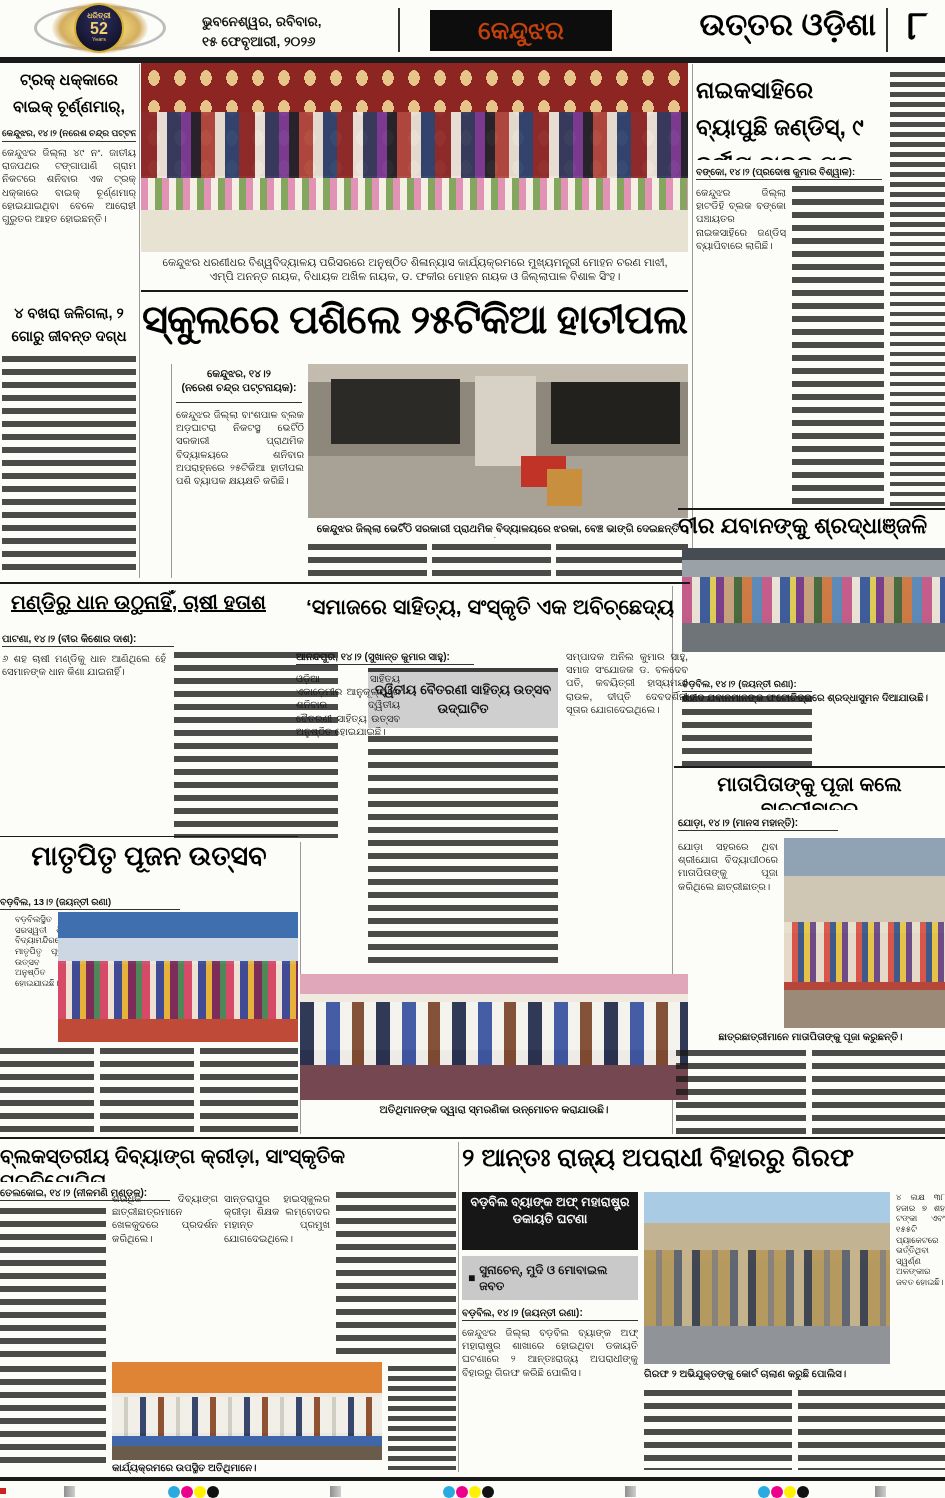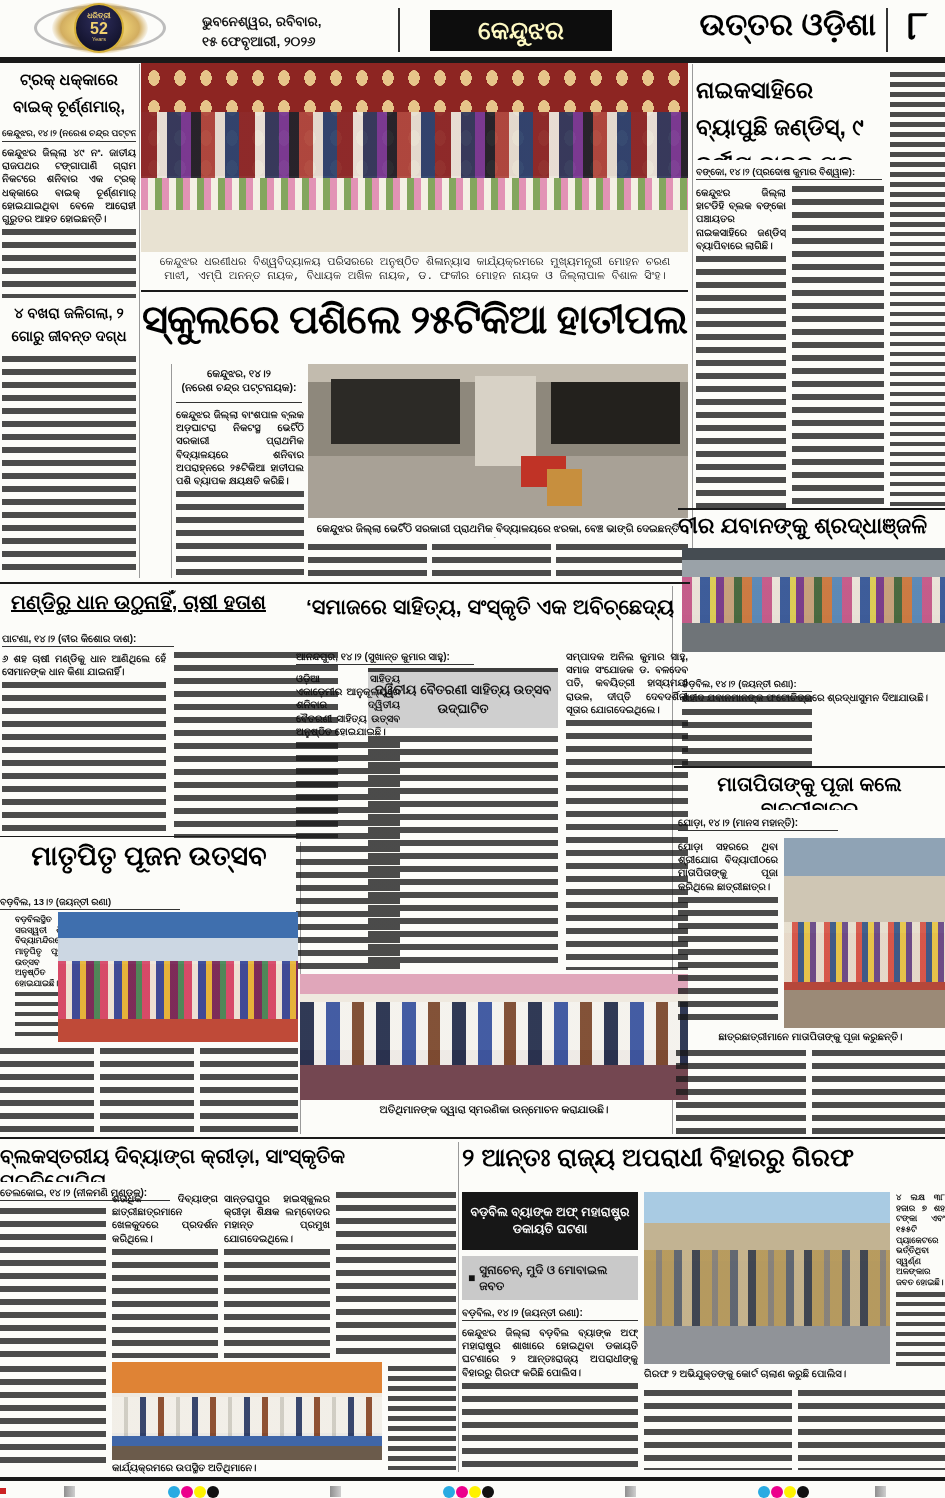--- a/index.html
+++ b/index.html
@@ -6,21 +6,21 @@
   .page{position:relative;width:945px;height:1498px;margin:0 auto;background:#fcfcf9;
         font-family:"Liberation Sans","DejaVu Sans",sans-serif;color:#111;overflow:hidden;}
   .abs{position:absolute;}
   .hl{font-weight:bold;color:#000;line-height:1.25;overflow:hidden;}
   .ctr{text-align:center;}
   .byline{font-weight:bold;font-size:10px;border-bottom:1.5px solid #333;padding-bottom:1px;
           white-space:nowrap;overflow:hidden;line-height:1.3;}
   .byline2{font-weight:bold;font-size:10.5px;border-bottom:1.5px solid #333;text-align:center;line-height:1.35;overflow:hidden;}
   .lede{font-size:10px;line-height:1.32;text-align:justify;margin:0 0 2px;overflow:hidden;}
   .lede.sm{font-size:8.5px;line-height:1.25;}
-  .colblock{display:flex;flex-direction:column;overflow:hidden;font-weight:bold;}
+  .colblock{display:flex;flex-direction:row;overflow:hidden;}
   .grow{flex:1 1 auto;margin-top:2px;
         background:repeating-linear-gradient(180deg,rgba(25,25,25,.78) 0 6px,rgba(25,25,25,0) 6px 13px);}
   .grow.sm{background:repeating-linear-gradient(180deg,rgba(25,25,25,.78) 0 4.5px,rgba(25,25,25,0) 4.5px 10px);}
   .txtfill{background:repeating-linear-gradient(180deg,rgba(25,25,25,.78) 0 6px,rgba(25,25,25,0) 6px 13px);}
   .txtfill.sm{background:repeating-linear-gradient(180deg,rgba(25,25,25,.78) 0 4.5px,rgba(25,25,25,0) 4.5px 10px);}
   .caption{font-size:10.5px;font-weight:bold;line-height:1.25;color:#111;overflow:hidden;}
   .rule{background:#1a1a1a;}
   .vsep{width:1px;background:#9a9a9a;}
   .photo{position:absolute;overflow:hidden;background:#8a8a8a;}
   .photo>div{position:absolute;}
@@ -53,23 +53,23 @@
   
   .medal{position:absolute;left:66px;top:1px;width:50px;height:50px;border-radius:50%;
          background:radial-gradient(circle at 50% 35%,#2e2e5e,#14142e 72%);border:2px solid #d4af37;
          color:#f0d070;text-align:center;box-sizing:border-box;z-index:2;}
   .medal .nm{font-size:7.5px;font-weight:bold;margin-top:7px;line-height:1;}
   .medal .yr{font-size:16px;font-weight:bold;line-height:1.1;}
   .medal .ys{font-size:5.5px;line-height:1;}
   .wreath{position:absolute;left:26px;top:3px;width:132px;height:46px;border:3px solid #bdbdbd;border-radius:50%;box-sizing:border-box;}
   .bloom{position:absolute;left:44px;top:0;width:96px;height:52px;border-radius:50%;
          background:radial-gradient(ellipse at center,rgba(232,200,106,.95) 0 38%,rgba(200,154,58,.8) 58%,rgba(200,154,58,0) 72%);}
-  .edbox{background:#0d0d0d;color:#fef9c3;display:flex;align-items:center;justify-content:center;font-weight:bold;}
+  .edbox{background:#0d0d0d;color:#c2410c;display:flex;align-items:center;justify-content:center;font-weight:bold;}
   .kicker{background:#171717;color:#fff;font-weight:bold;font-size:12.5px;line-height:1.35;
-          display:flex;align-items:center;justify-content:center;text-align:center;padding:2px 6px;box-sizing:border-box;}
+          display:flex;justify-content:center;text-align:center;padding:2px 6px;box-sizing:border-box;}
   .graybox{background:#c9c9c9;color:#111;font-weight:bold;font-size:12px;line-height:1.35;
            display:flex;align-items:center;padding:4px 6px;box-sizing:border-box;}
   .subheadbox{background:#cfcfcf;border-top:4px solid #3d3d3d;font-weight:bold;font-size:13px;line-height:1.45;
               display:flex;align-items:center;justify-content:center;text-align:center;padding:4px;box-sizing:border-box;}
   .regsq{width:11px;height:11px;background:linear-gradient(90deg,#8f8f8f,#cfcfcf);}
   .dots{display:flex;}
   .dots span{width:12px;height:12px;border-radius:50%;margin-right:1px;}
 </style>
 </head>
 <body>
@@ -114,21 +114,21 @@
     <div class="grow"></div>
   </div>
   <div class="abs hl ctr" style="left:2px;top:302px;width:134px;height:48px;font-size:14.5px;line-height:1.6;">୪ ବଖରା ଜଳିଗଲା, ୨ ଗୋରୁ ଜୀବନ୍ତ ଦଗ୍ଧ</div>
   <div class="abs txtfill" style="left:2px;top:356px;width:134px;height:220px;"></div>
 
   <div class="photo ph-stage" style="left:141px;top:63px;width:547px;height:189px;">
     <div class="backdrop"></div>
     <div class="crowd"></div>
     <div class="flowers"></div>
   </div>
-  <div class="abs caption ctr" style="left:150px;top:256px;width:530px;height:32px;font-weight:normal;font-size:11px;font-family:Liberation Mono, monospace;">କେନ୍ଦୁଝର ଧରଣୀଧର ବିଶ୍ୱବିଦ୍ୟାଳୟ ପରିସରରେ ଅନୁଷ୍ଠିତ ଶିଳାନ୍ୟାସ କାର୍ଯ୍ୟକ୍ରମରେ ମୁଖ୍ୟମନ୍ତ୍ରୀ ମୋହନ ଚରଣ ମାଝୀ, ଏମ୍‌ପି ଅନନ୍ତ ନାୟକ, ବିଧାୟକ ଅଖିଳ ନାୟକ, ଡ. ଫକୀର ମୋହନ ନାୟକ ଓ ଜିଲ୍ଲାପାଳ ବିଶାଳ ସିଂହ।</div>
+  <div class="abs caption ctr" style="left:150px;top:256px;width:530px;height:32px;font-weight:normal;font-size:11px;">କେନ୍ଦୁଝର ଧରଣୀଧର ବିଶ୍ୱବିଦ୍ୟାଳୟ ପରିସରରେ ଅନୁଷ୍ଠିତ ଶିଳାନ୍ୟାସ କାର୍ଯ୍ୟକ୍ରମରେ ମୁଖ୍ୟମନ୍ତ୍ରୀ ମୋହନ ଚରଣ ମାଝୀ, ଏମ୍‌ପି ଅନନ୍ତ ନାୟକ, ବିଧାୟକ ଅଖିଳ ନାୟକ, ଡ. ଫକୀର ମୋହନ ନାୟକ ଓ ଜିଲ୍ଲାପାଳ ବିଶାଳ ସିଂହ।</div>
   <div class="abs rule" style="left:141px;top:290px;width:547px;height:1.5px;"></div>
   <div class="abs hl ctr" style="left:141px;top:294px;width:547px;height:54px;font-size:40px;letter-spacing:-1px;">ସ୍କୁଲରେ ପଶିଲେ ୨୫ଟିକିଆ ହାତୀପଲ</div>
 
   <div class="abs byline2" style="left:176px;top:366px;width:126px;height:36px;">
     <div>କେନ୍ଦୁଝର, ୧୪।୨</div>
     <div>(ନରେଶ ଚନ୍ଦ୍ର ପଟ୍ଟନାୟକ):</div>
   </div>
   <div class="abs colblock" style="left:176px;top:408px;width:128px;height:168px;">
     <p class="lede">କେନ୍ଦୁଝର ଜିଲ୍ଲା ବାଂଶପାଳ ବ୍ଲକ ଅଡ଼ଘାଟରା ନିକଟସ୍ଥ ଭେଟିଁଠି ସରକାରୀ ପ୍ରାଥମିକ ବିଦ୍ୟାଳୟରେ ଶନିବାର ଅପରାହ୍ନରେ ୨୫ଟିକିଆ ହାତୀପଲ ପଶି ବ୍ୟାପକ କ୍ଷୟକ୍ଷତି କରିଛି।</p>
     <div class="grow"></div>

